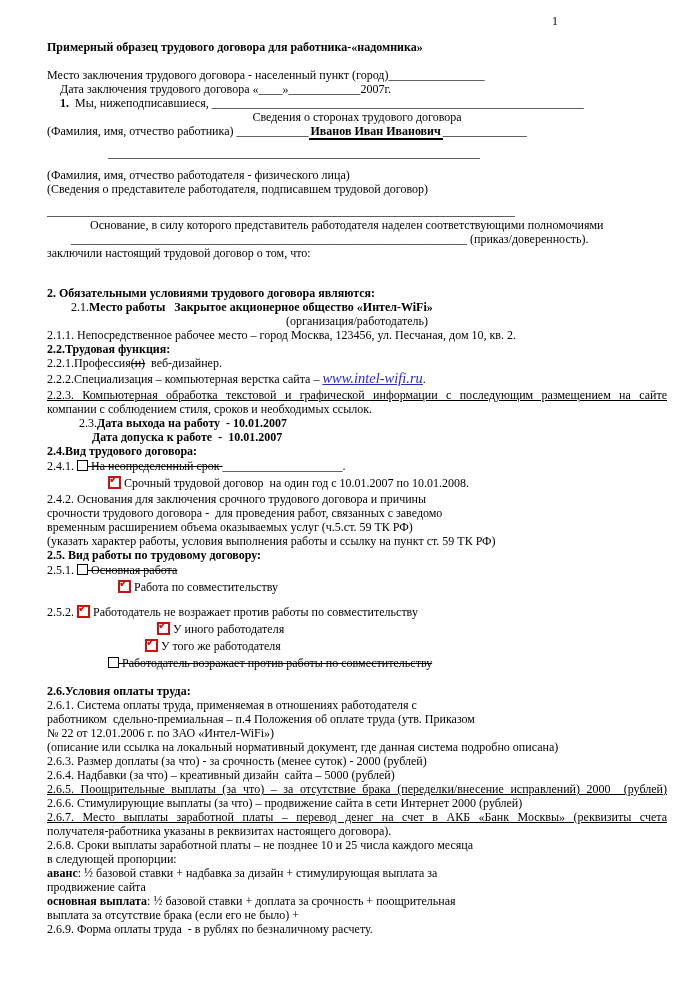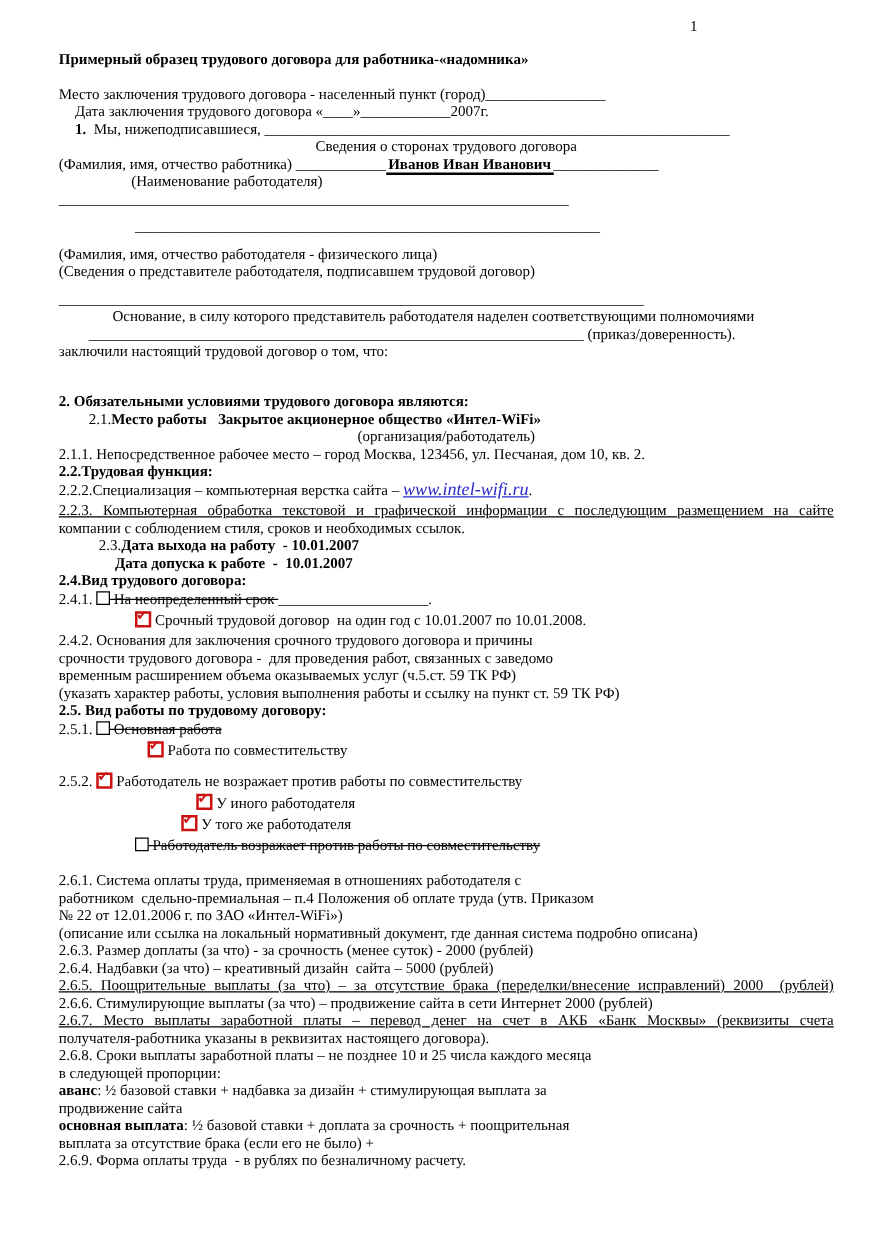--- a/index.html
+++ b/index.html
@@ -39,39 +39,39 @@
   <div class="content">
     <div class="line b">Примерный образец трудового договора для работника-«надомника»</div>
     <div class="sp"></div>
 
     <div class="line">Место заключения трудового договора - населенный пункт (город)________________</div>
     <div class="line"><span class="ml13">Дата заключения трудового договора «____»____________2007г.</span></div>
     <div class="line"><span class="b ml13">1.</span><span>  Мы, нижеподписавшиеся, </span><span>______________________________________________________________</span></div>
     <div class="line center">Сведения о сторонах трудового договора</div>
 
     <div class="line"><span>(Фамилия, имя, отчество работника) </span><span>____________</span><span class="name">Иванов Иван Иванович</span><span>______________</span></div>
-    <div class="line"><span class="ml58">(Наименование работодателя) </span><span>____________________________________________________________________</span></div>
     <div class="sp8"></div>
     <div class="line center mr126">______________________________________________________________</div>
     <div class="sp8"></div>
     <div class="line">(Фамилия, имя, отчество работодателя - физического лица)</div>
     <div class="line">(Сведения о представителе работодателя, подписавшем трудовой договор)</div>
     <div class="sp8"></div>
     <div class="line">______________________________________________________________________________</div>
     <div class="line"><span class="ml43">Основание, в силу которого представитель работодателя наделен соответствующими полномочиями</span></div>
     <div class="line"><span class="ml28">__________________________________________________________________</span><span> (приказ/доверенность).</span></div>
     <div class="line">заключили настоящий трудовой договор о том, что:</div>
 
     <div class="sp26"></div>
 
     <div class="line b ml16">2. Обязательными условиями трудового договора являются:</div>
     <div class="line ml28"><span>2.1.</span><span class="b">Место работы   Закрытое акционерное общество «Интел-WiFi»</span></div>
     <div class="line center">(организация/работодатель)</div>
     <div class="line ml16">2.1.1. Непосредственное рабочее место – город Москва, 123456, ул. Песчаная, дом 10, кв. 2.</div>
     <div class="line b ml16">2.2.Трудовая функция:</div>
+    <div class="line ml16"><span>2.2.1.Профессия</span><span class="strike">(и)</span><span>  веб-дизайнер.</span></div>
     <div class="line ml16" style="line-height:17px"><span>2.2.2.Специализация – компьютерная верстка сайта – </span><span class="link">www.intel-wifi.ru</span><span>.</span></div>
     <div class="line ml16 just">2.2.3. Компьютерная обработка текстовой и графической информации с последующим размещением на сайте</div>
     <div class="line">компании с соблюдением стиля, сроков и необходимых ссылок.</div>
     <div class="line ml26"><span>2.3.</span><span class="b">Дата выхода на работу  - 10.01.2007</span></div>
     <div class="line b ml45">Дата допуска к работе  -  10.01.2007</div>
     <div class="line b ml16">2.4.Вид трудового договора:</div>
     <div class="line cbline ml16"><span>2.4.1.</span><span>&nbsp;</span><span class="cb"></span><span class="strike"> На неопределенный срок </span><span>____________________.</span></div>
     <div class="line cbline ml61"><span class="cbr"><span class="mark">✔</span></span><span> Срочный трудовой договор  на один год с 10.01.2007 по 10.01.2008.</span></div>
     <div class="line ml16">2.4.2. Основания для заключения срочного трудового договора и причины</div>
     <div class="line ml16">срочности трудового договора -  для проведения работ, связанных с заведомо</div>
@@ -81,20 +81,21 @@
     <div class="line cbline ml16"><span>2.5.1.</span><span>&nbsp;</span><span class="cb"></span><span class="strike"> Основная работа</span></div>
     <div class="line cbline ml71"><span class="cbr"><span class="mark">✔</span></span><span> Работа по совместительству</span></div>
     <div class="sp8"></div>
     <div class="line cbline ml16"><span>2.5.2.</span><span>&nbsp;</span><span class="cbr"><span class="mark">✔</span></span><span> Работодатель не возражает против работы по совместительству</span></div>
     <div class="line cbline ml110"><span class="cbr"><span class="mark">✔</span></span><span> У иного работодателя</span></div>
     <div class="line cbline ml98"><span class="cbr"><span class="mark">✔</span></span><span> У того же работодателя</span></div>
     <div class="line cbline ml61"><span class="cb"></span><span class="strike"> Работодатель возражает против работы по совместительству</span></div>
 
     <div class="sp12"></div>
 
+    <div class="line b ml16">2.6.Условия оплаты труда:</div>
     <div class="line ml16">2.6.1. Система оплаты труда, применяемая в отношениях работодателя с</div>
     <div class="line ml16">работником  сдельно-премиальная – п.4 Положения об оплате труда (утв. Приказом</div>
     <div class="line ml16">№ 22 от 12.01.2006 г. по ЗАО «Интел-WiFi»)</div>
     <div class="line ml16">(описание или ссылка на локальный нормативный документ, где данная система подробно описана)</div>
     <div class="line ml16">2.6.3. Размер доплаты (за что) - за срочность (менее суток) - 2000 (рублей)</div>
     <div class="line ml16">2.6.4. Надбавки (за что) – креативный дизайн  сайта – 5000 (рублей)</div>
     <div class="line ml16 just">2.6.5. Поощрительные выплаты (за что) – за отсутствие брака (переделки/внесение исправлений) 2000  (рублей)</div>
     <div class="line ml16">2.6.6. Стимулирующие выплаты (за что) – продвижение сайта в сети Интернет 2000 (рублей)</div>
     <div class="line ml16 just">2.6.7. Место выплаты заработной платы – перевод денег на счет в АКБ «Банк Москвы» (реквизиты счета</div>
     <div class="line ml16">получателя-работника указаны в реквизитах настоящего договора).</div>

